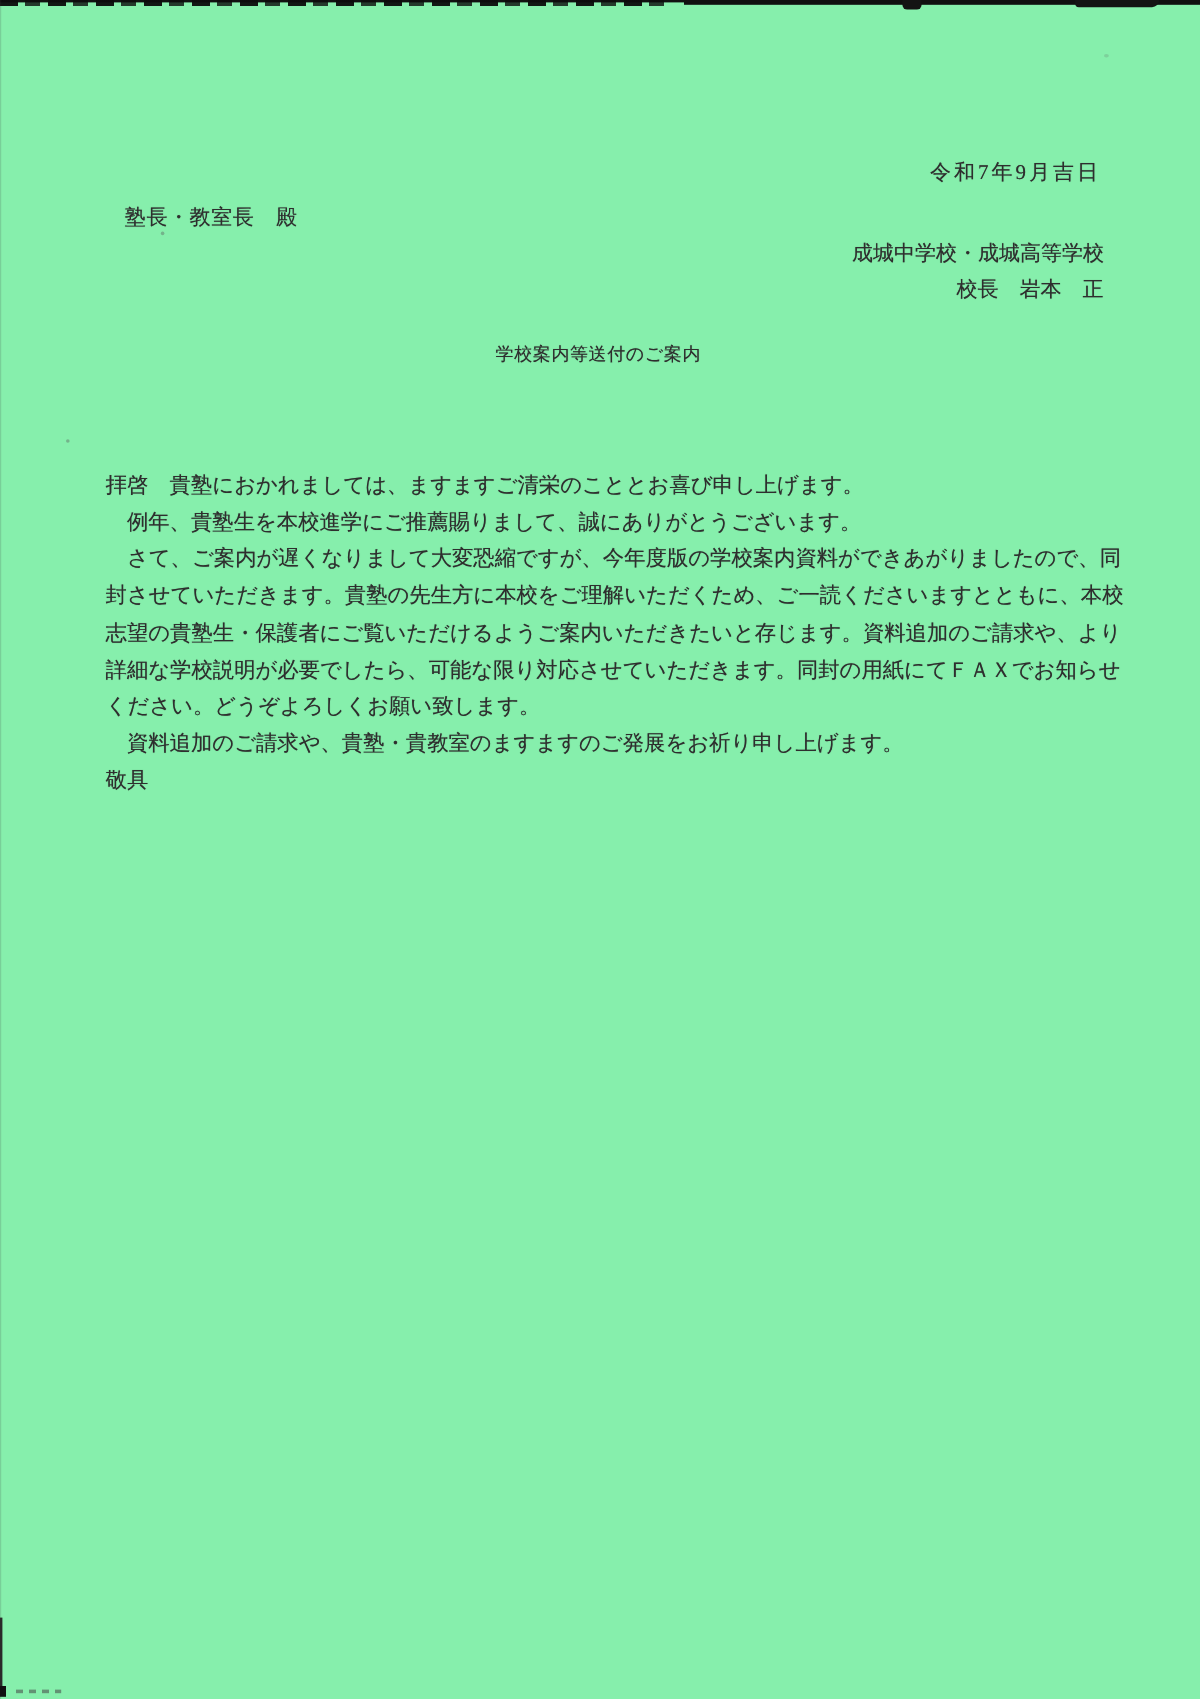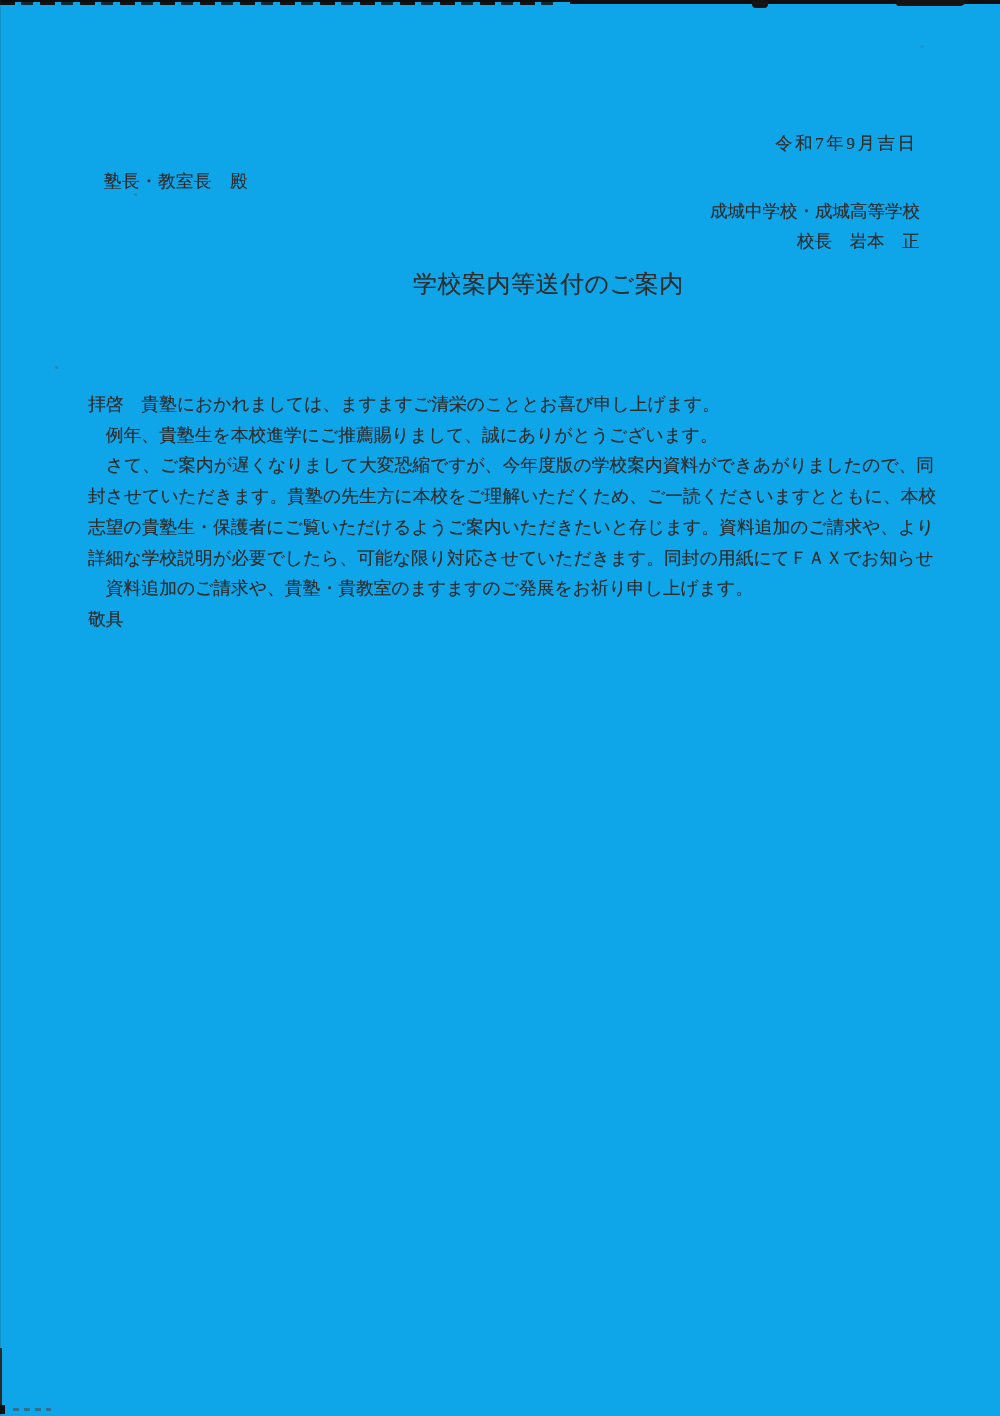--- a/index.html
+++ b/index.html
@@ -5,21 +5,21 @@
   html, body {
     margin: 0;
     padding: 0;
     background: #e8e8e8;
   }
   .paper {
     position: relative;
     width: 1000px;
     height: 1416px;
     margin: 0 auto;
-    background: #0ea5e9;
+    background: #86efac;
     overflow: hidden;
     font-family: "Liberation Serif", "DejaVu Serif", serif;
     color: #2e2e2e;
   }
   .txt {
     position: absolute;
     white-space: pre;
     text-shadow: 0 0 0.6px rgba(40,40,40,0.55);
   }
   .date-line {
@@ -40,23 +40,23 @@
     font-size: 17.5px;
     text-align: right;
   }
   .sender-principal {
     top: 229px;
     left: 797px;
     font-size: 17.5px;
     font-family: Liberation Mono, monospace;
   }
   .doc-title {
-    top: 268px;
+    top: 286px;
     left: 413px;
-    font-size: 24px;
+    font-size: 15px;
     letter-spacing: 0.5px;
   }
   .body-block {
     position: absolute;
     top: 389px;
     left: 88px;
     width: 846px;
     font-size: 17.8px;
     line-height: 30.7px;
   }
@@ -127,17 +127,18 @@
 
   <div class="txt doc-title">学校案内等送付のご案内</div>
 
   <div class="body-block">
     <div class="body-line">拝啓　貴塾におかれましては、ますますご清栄のこととお喜び申し上げます。</div>
     <div class="body-line">　例年、貴塾生を本校進学にご推薦賜りまして、誠にありがとうございます。</div>
     <div class="body-line">　さて、ご案内が遅くなりまして大変恐縮ですが、今年度版の学校案内資料ができあがりましたので、同</div>
     <div class="body-line">封させていただきます。貴塾の先生方に本校をご理解いただくため、ご一読くださいますとともに、本校</div>
     <div class="body-line">志望の貴塾生・保護者にご覧いただけるようご案内いただきたいと存じます。資料追加のご請求や、より</div>
     <div class="body-line">詳細な学校説明が必要でしたら、可能な限り対応させていただきます。同封の用紙にてＦＡＸでお知らせ</div>
+    <div class="body-line">ください。どうぞよろしくお願い致します。</div>
     <div class="body-line">　資料追加のご請求や、貴塾・貴教室のますますのご発展をお祈り申し上げます。</div>
     <div class="closing-line">敬具</div>
   </div>
 
 </div>
 
 </body></html>

